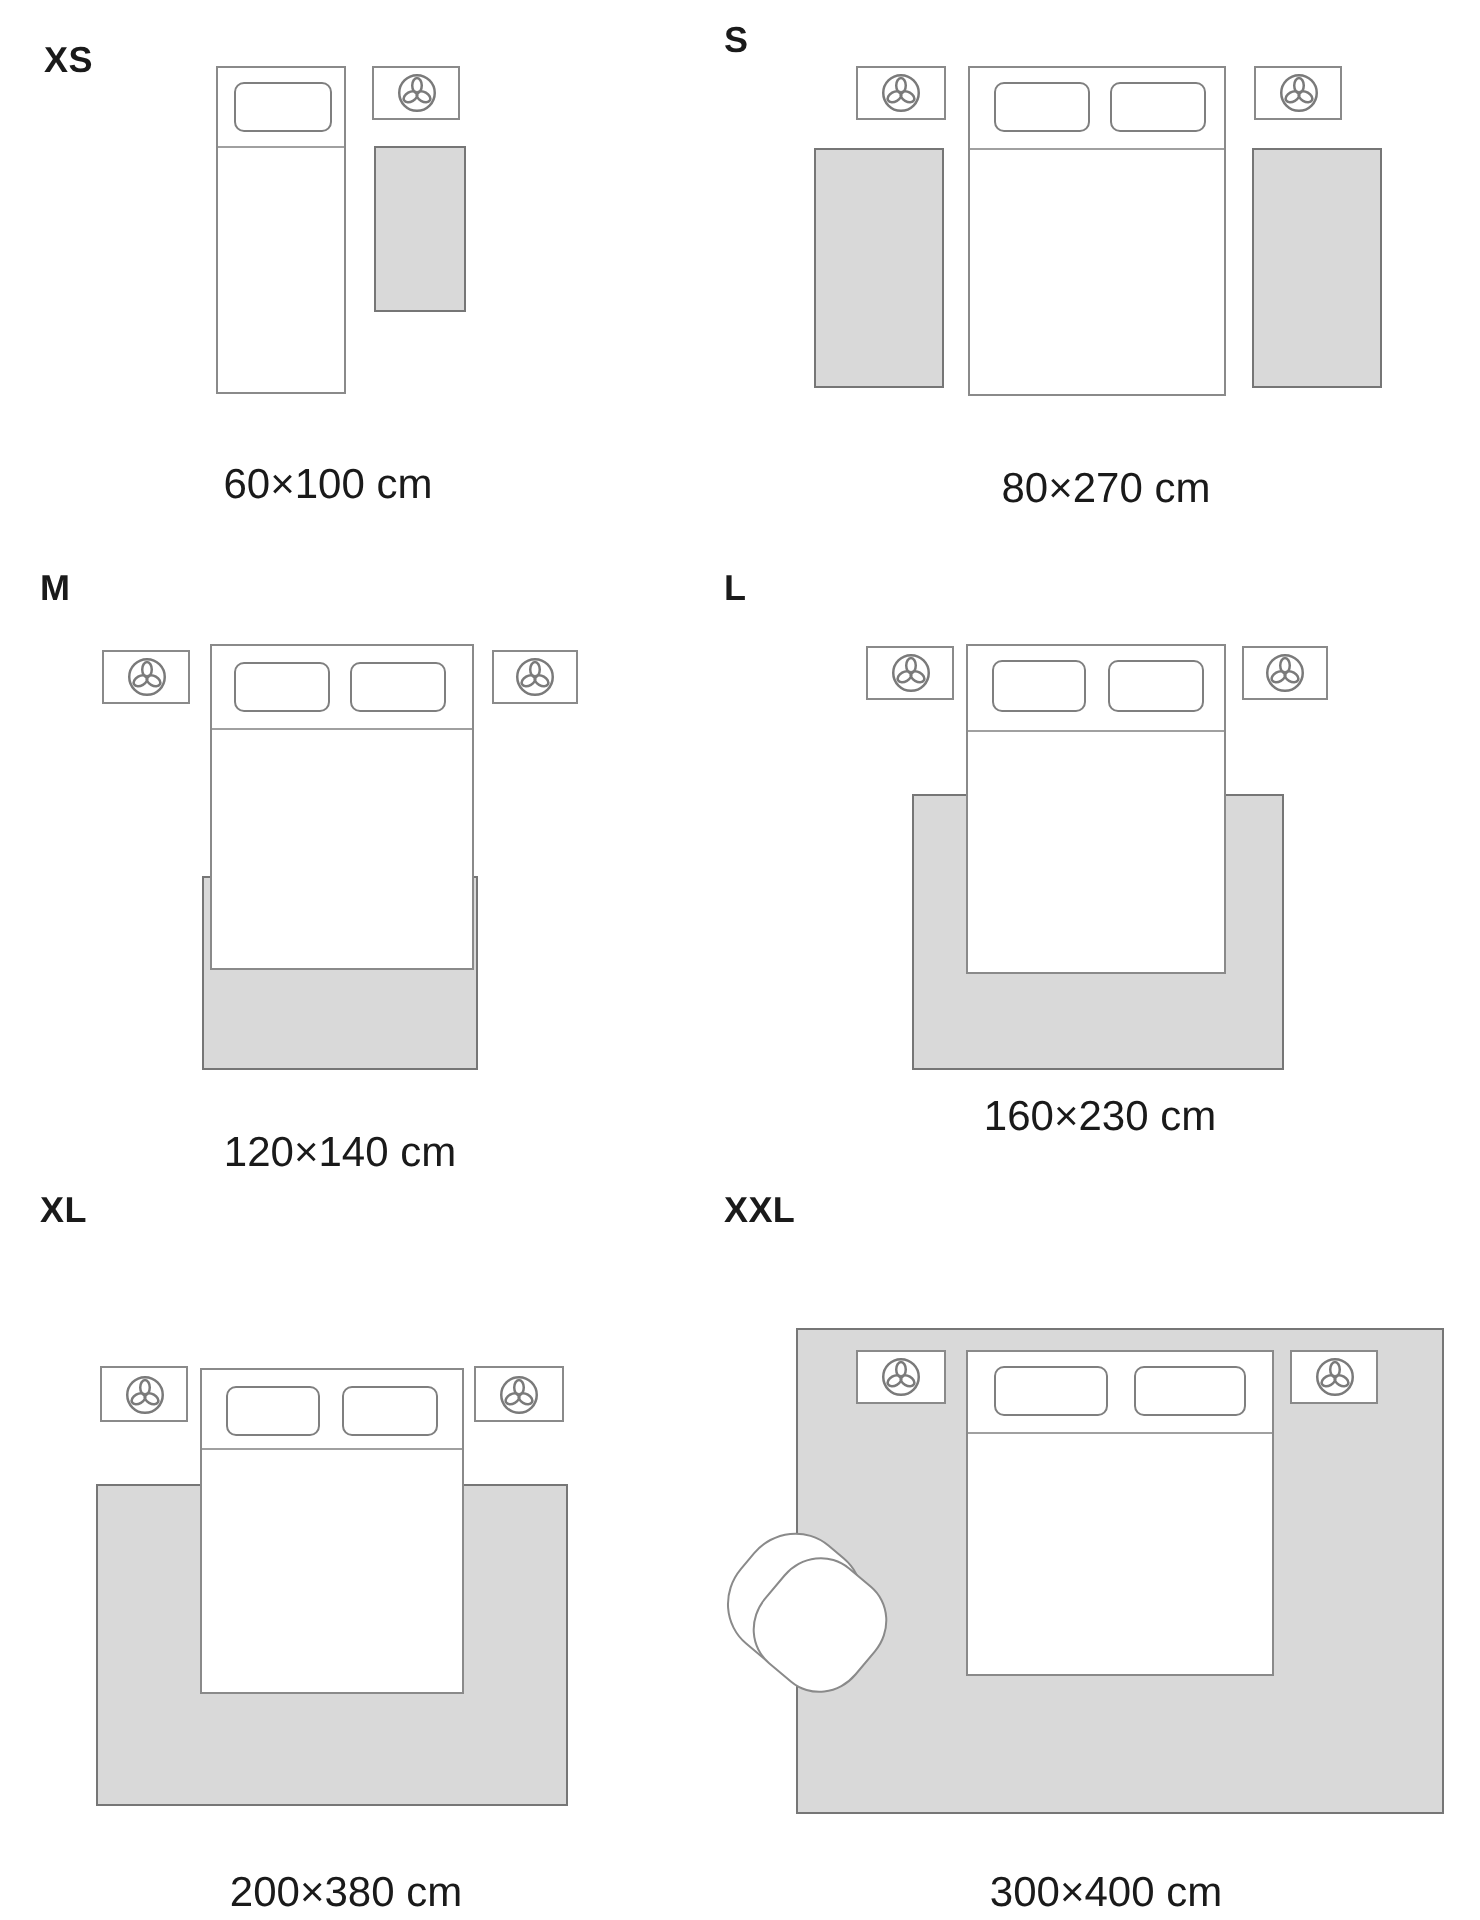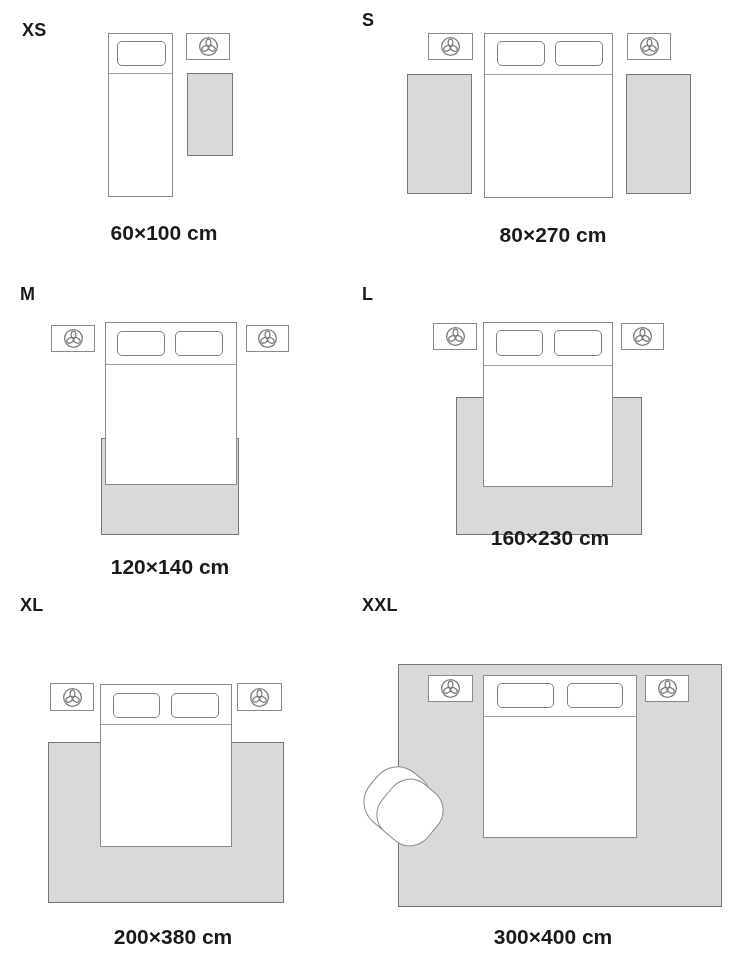--- a/index.html
+++ b/index.html
@@ -5,22 +5,22 @@
   html,body{margin:0;padding:0;background:#ffffff;}
   .canvas{
     position:relative;width:740px;height:960px;background:var(--page-bg,#ffffff);
     font-family:"Liberation Sans",sans-serif;overflow:hidden;
   }
   .size-label{
     position:absolute;font-size:18px;font-weight:700;color:var(--text,#1a1a1a);
     letter-spacing:.2px;z-index:6;line-height:1.2;
   }
   .dim{
-    position:absolute;width:200px;text-align:center;font-size:21px;font-weight:700;
-    color:var(--text,#1a1a1a);z-index:6;line-height:1.1;
+    position:absolute;width:200px;text-align:center;font-size:21px;font-weight:400;
+    color:var(--text,#1a1a1a);z-index:6;line-height:1.1;margin-top:10px;
   }
   .rug{
     position:absolute;background:var(--rug-fill,#d9d9d9);
     border:1.4px solid var(--rug-border,#767676);box-sizing:border-box;z-index:1;
   }
   .bed{
     position:absolute;background:#fff;border:1.2px solid var(--furniture-border,#8a8a8a);
     box-sizing:border-box;z-index:2;
   }
   .bed-line{position:absolute;left:0;right:0;height:0;border-top:1.2px solid #a0a0a0;}
@@ -123,21 +123,21 @@
     <div class="nightstand" style="left:433px;top:323px;width:44px;height:27px">
       <svg class="plant" viewBox="0 0 22 22">
           <use href="#plantIcon"></use>
         </svg>
     </div>
     <div class="nightstand" style="left:621px;top:323px;width:43px;height:27px">
       <svg class="plant" viewBox="0 0 22 22">
           <use href="#plantIcon"></use>
         </svg>
     </div>
-    <div class="dim" style="left:450px;top:526px">160×230 cm</div>
+    <div class="dim" style="left:450px;top:537px">160×230 cm</div>
   </section>
 
   <section>
     <div class="size-label" style="left:20px;top:595px">XL</div>
     <div class="rug" style="left:48px;top:742px;width:236px;height:161px"></div>
     <div class="bed" style="left:100px;top:684px;width:132px;height:163px">
       <div class="bed-line" style="top:39px"></div>
       <div class="pillow" style="left:12px;top:8px;width:47px;height:25px"></div>
       <div class="pillow" style="left:70px;top:8px;width:48px;height:25px"></div>
     </div>

